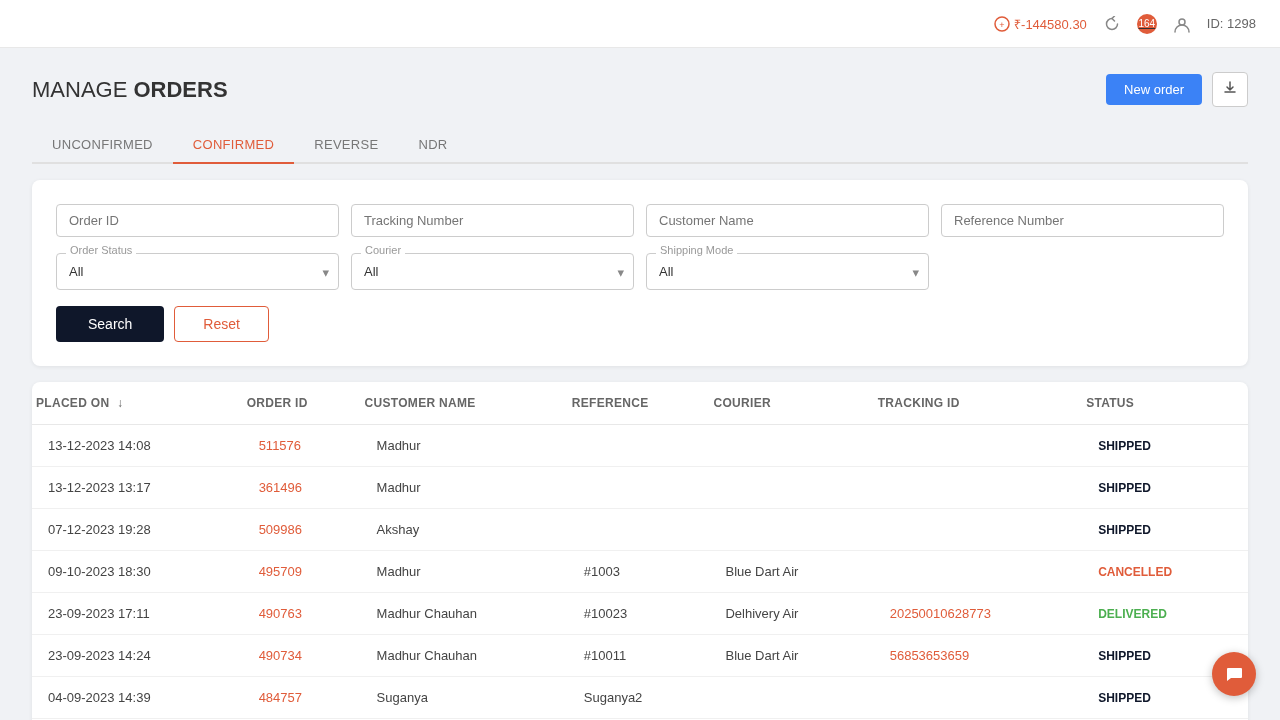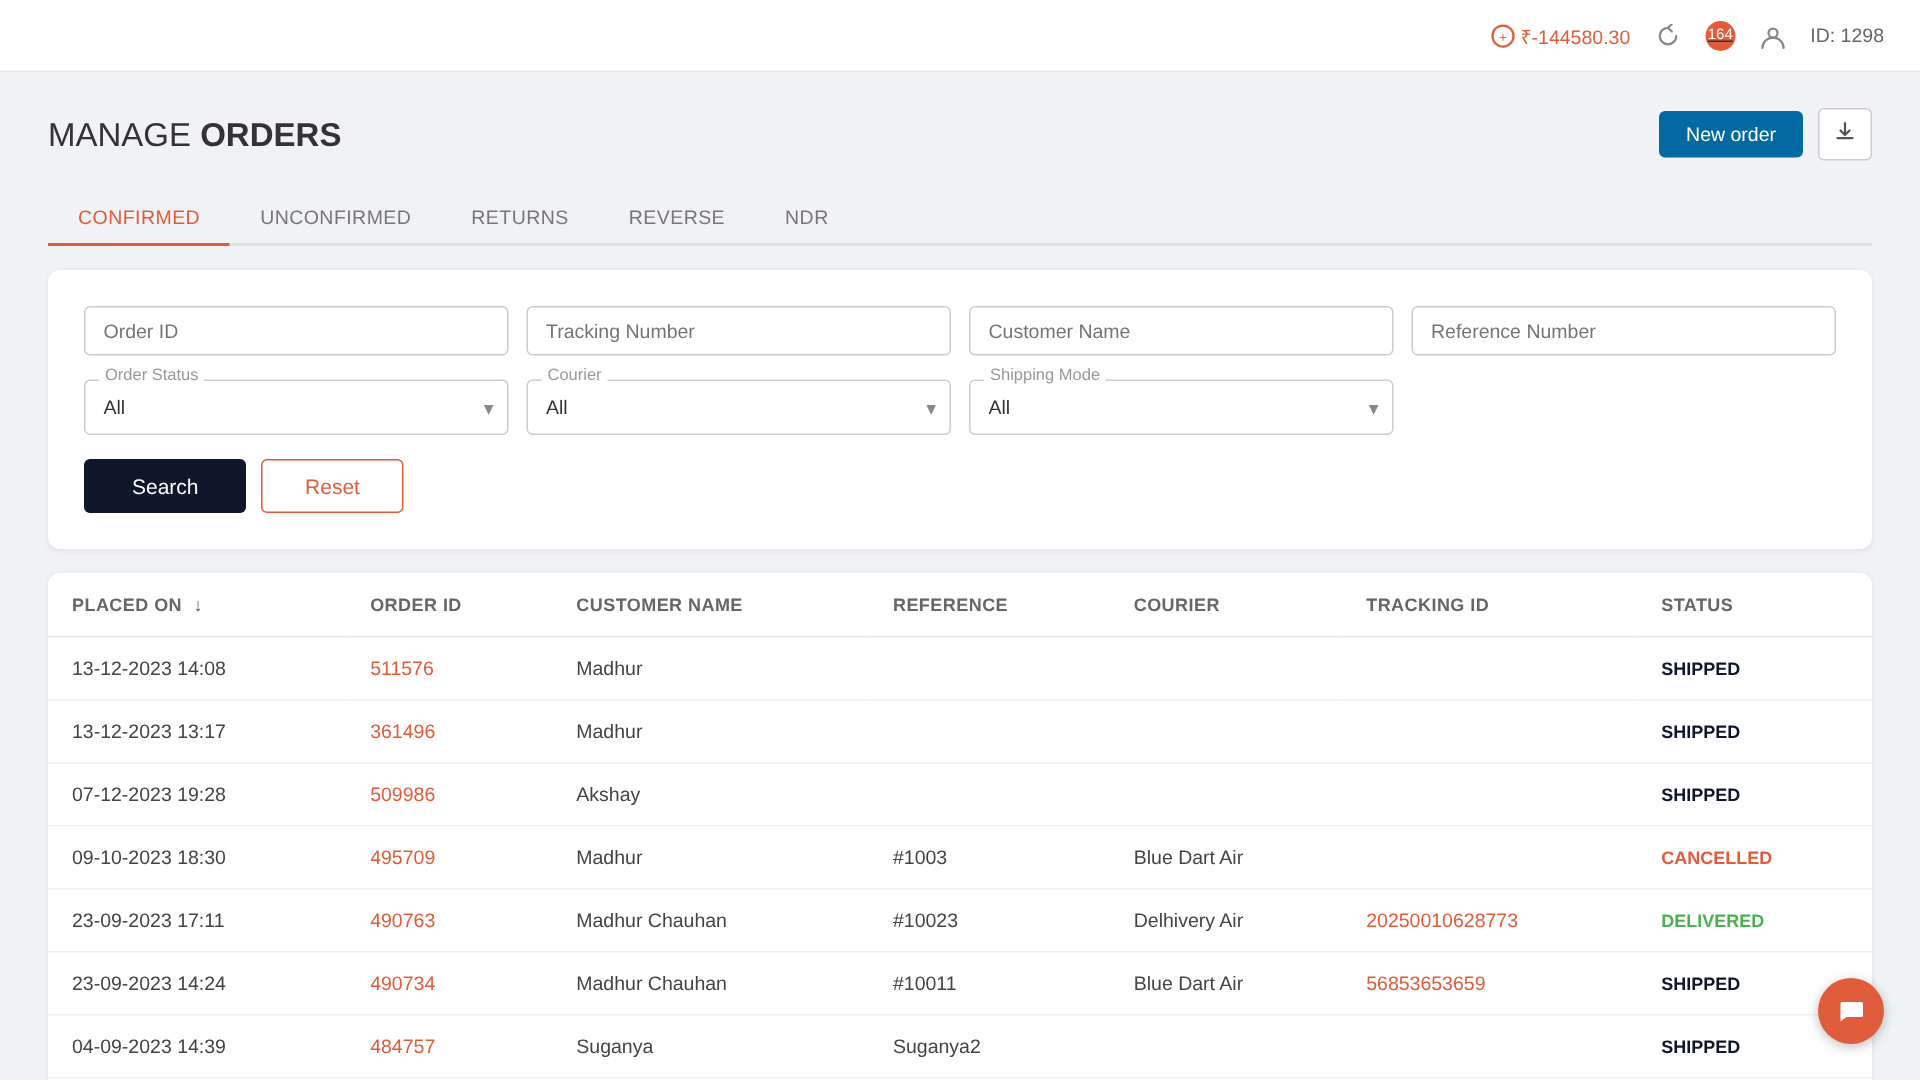--- a/index.html
+++ b/index.html
@@ -24,21 +24,21 @@
     .user-id { color: #666; font-size: 13px; }
 
     
     .main-content { margin-top: 48px; padding: 24px 32px; }
 
     
     .page-header { display: flex; align-items: center; justify-content: space-between; margin-bottom: 20px; }
     .page-title { font-size: 22px; font-weight: 300; color: #333; }
     .page-title strong { font-weight: 700; }
     .header-actions { display: flex; gap: 10px; align-items: center; }
-    .btn-primary { background: #0369a1; color: #fff; border: none; padding: 8px 18px; border-radius: 4px; cursor: pointer; font-size: 13px; font-weight: 500; }
+    .btn-primary { background: #3b82f6; color: #fff; border: none; padding: 8px 18px; border-radius: 4px; cursor: pointer; font-size: 13px; font-weight: 500; }
     .btn-outline { background: #fff; color: #333; border: 1px solid #ccc; padding: 8px 18px; border-radius: 4px; cursor: pointer; font-size: 13px; }
     .btn-icon { background: #fff; border: 1px solid #ccc; padding: 8px 10px; border-radius: 4px; cursor: pointer; color: #555; }
 
     
     .tabs { display: flex; gap: 0; margin-bottom: 0; border-bottom: 2px solid #e0e0e0; }
     .tab { padding: 10px 20px; cursor: pointer; font-size: 13px; color: #777; font-weight: 500; letter-spacing: 0.3px; border-bottom: 2px solid transparent; margin-bottom: -2px; }
     .tab.active { color: #e05c3a; border-bottom: 2px solid #e05c3a; }
 
     
     .filter-card { background: #fff; border-radius: 8px; padding: 24px; margin-top: 16px; box-shadow: 0 1px 4px rgba(0,0,0,0.07); }
@@ -49,21 +49,21 @@
     .filter-select { width: 100%; border: 1px solid #ccc; border-radius: 4px; padding: 10px 32px 10px 12px; font-size: 13px; color: #333; appearance: none; background: #fff; cursor: pointer; outline: none; }
     .chevron { position: absolute; right: 10px; top: 50%; transform: translateY(-50%); pointer-events: none; color: #888; }
     .filter-actions { display: flex; gap: 10px; margin-top: 4px; }
     .btn-search { background: #0f172a; color: #fff; border: none; padding: 9px 32px; border-radius: 4px; cursor: pointer; font-size: 14px; font-weight: 500; }
     .btn-reset { background: #fff; color: #e05c3a; border: 1px solid #e05c3a; padding: 9px 28px; border-radius: 4px; cursor: pointer; font-size: 14px; }
 
     
     .table-wrap { background: #fff; border-radius: 8px; margin-top: 16px; box-shadow: 0 1px 4px rgba(0,0,0,0.07); overflow: hidden; }
     table { width: 100%; border-collapse: collapse; }
     thead tr { border-bottom: 1px solid #e8e8e8; }
-    thead th { padding: 14px 16px; text-align: left; font-size: 12px; font-weight: 600; color: #666; text-transform: uppercase; letter-spacing: 0.3px; white-space: nowrap; }
+    thead th { padding: 14px 4px; text-align: left; font-size: 12px; font-weight: 600; color: #666; text-transform: uppercase; letter-spacing: 0.3px; white-space: nowrap; }
     thead th.sortable { cursor: pointer; }
     tbody tr { border-bottom: 1px solid #f0f0f0; }
     tbody td { padding: 13px 16px; font-size: 13px; color: #444; }
     .order-id-link { color: #e05c3a; cursor: pointer; font-weight: 500; text-decoration: none; }
     .status-shipped { color: #0f172a; font-weight: 600; font-size: 12px; }
     .status-delivered { color: #4caf50; font-weight: 600; font-size: 12px; }
     .status-cancelled { color: #e05c3a; font-weight: 600; font-size: 12px; }
     .tracking-link { color: #e05c3a; cursor: pointer; }
 
     .sort-arrow { display: inline-block; margin-left: 4px; }
@@ -110,23 +110,22 @@
       <button class="btn-primary">New order</button>
       <button class="btn-icon">
         <svg width="14" height="14" viewBox="0 0 14 14" fill="none">
             <path d="M7 1v8M4 6l3 3 3-3M2 11h10" stroke="#555" stroke-width="1.5" stroke-linecap="round"></path>
           </svg>
       </button>
     </div>
   </div>
 
   <div class="tabs">
+    <div class="tab">UNCONFIRMED</div>
     <div class="tab active">CONFIRMED</div>
-    <div class="tab">UNCONFIRMED</div>
-    <div class="tab">RETURNS</div>
     <div class="tab">REVERSE</div>
     <div class="tab">NDR</div>
   </div>
 
   <div class="filter-card">
     <div class="filter-row">
       <input class="filter-input" type="text" placeholder="Order ID" style="">
       <input class="filter-input" type="text" placeholder="Tracking Number" style="">
       <input class="filter-input" type="text" placeholder="Customer Name" style="">
       <input class="filter-input" type="text" placeholder="Reference Number" style="">

